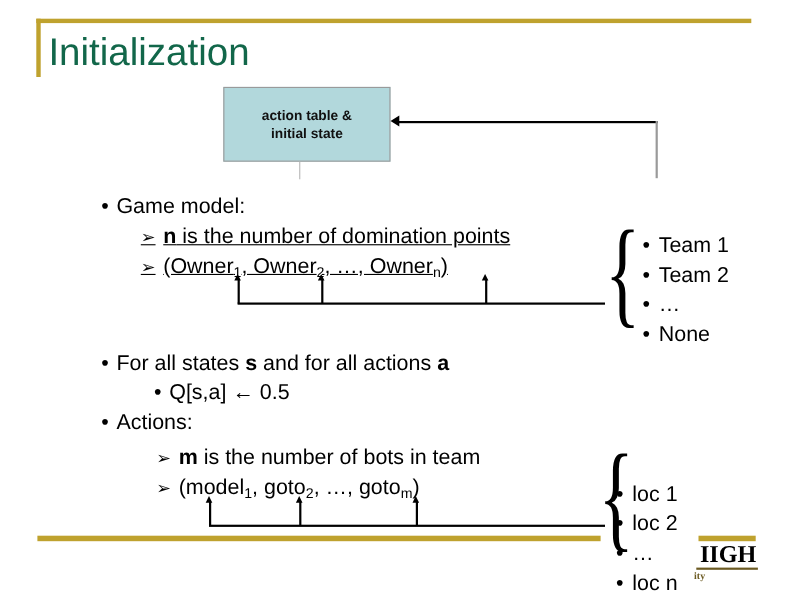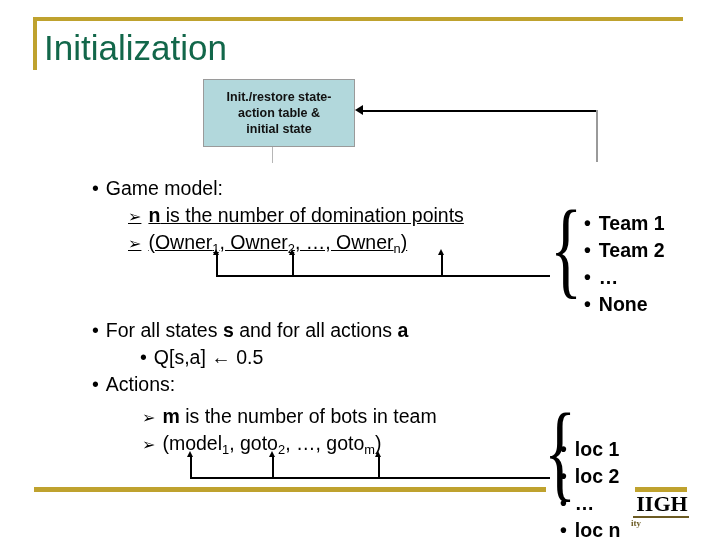--- a/index.html
+++ b/index.html
@@ -199,21 +199,20 @@
   }
   #brace-teams { left: 550px; top: 203px; }
   #brace-locs  { left: 544px; top: 406px; }
 
   
   .opt-list {
     position: absolute;
     font-size: 19.5px;
     line-height: 27px;
     white-space: nowrap;
-    font-weight: bold;
   }
   #teams-list { left: 584px; top: 210px; }
   #locs-list  { left: 560px; top: 436px; }
   .opt-item::before {
     content: "\2022";
     margin-right: 8px;
   }
 
   
   #logo {
@@ -265,21 +264,20 @@
   }
 </style>
 </head>
 <body>
 
 <div id="title-rule-top"></div>
 <div id="title-rule-left"></div>
 <div id="page-title">Initialization</div>
 
 <div id="flow-box">
-  <span class="bl">Init./restore state-</span>
   <span class="bl">action table &amp;</span>
   <span class="bl">initial state</span>
 </div>
 <div id="flow-arrow-h"></div>
 <div id="flow-arrow-head"></div>
 <div id="flow-arrow-v"></div>
 <div id="flow-box-stub"></div>
 
 <div id="line-game-model" class="body-text lvl1 bullet-dot">Game model:</div>
 

